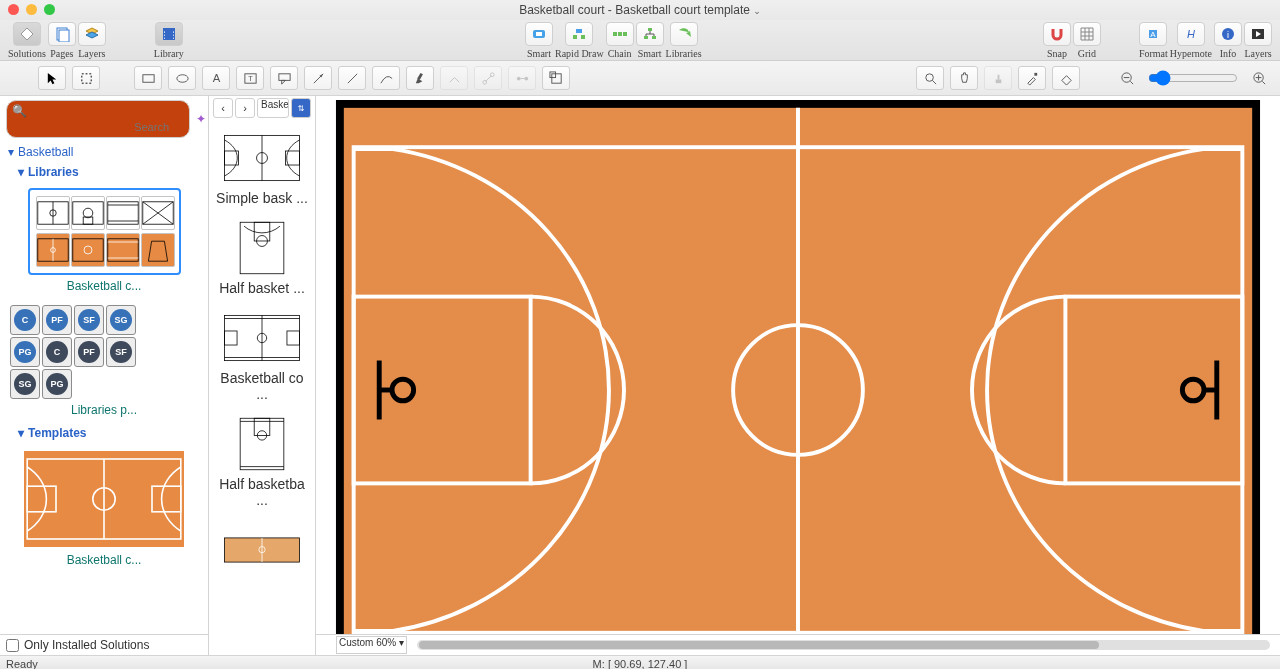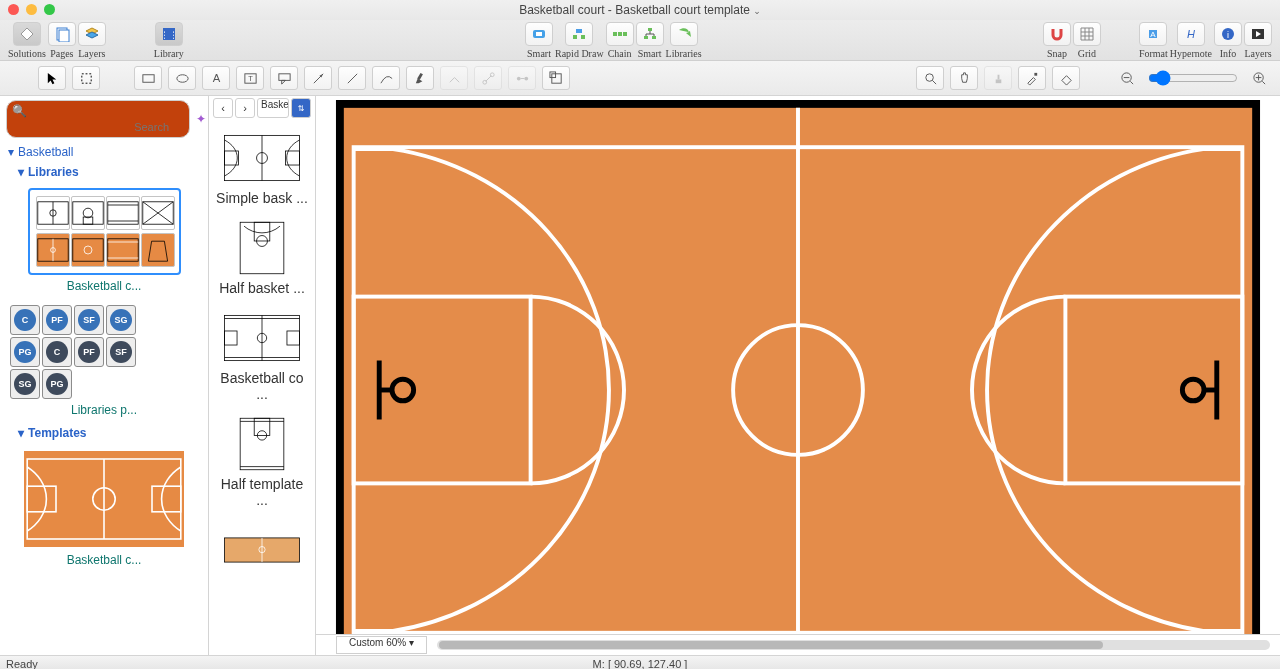--- a/index.html
+++ b/index.html
@@ -47,21 +47,21 @@
   .nav-btn { width:18px; height:18px; border:1px solid #cfcfcf; background:#fff; border-radius:3px; display:flex; align-items:center; justify-content:center; font-size:11px;}
   .mid-select { flex:1; height:18px; border:1px solid #cfcfcf; border-radius:3px; background:#fff; font-size:10px; overflow:hidden; padding:0 3px;}
   .mid-list { flex:1; overflow:auto; padding:6px 4px; text-align:center;}
   .mid-item { margin-bottom:10px;}
   .mid-thumb { width:78px; height:62px; background:#fff; border:1px solid #fff; margin:0 auto; display:block;}
   .mid-label { font-size:14px; color:#333; }
   .canvas { flex:1; display:flex; flex-direction:column; background:#fff; position:relative;}
   .canvas-inner { flex:1; overflow:auto; display:flex; align-items:flex-start; justify-content:center; padding:4px 4px;}
   .court { width:930px; height:580px;}
   .canvas-bottom { height:20px; display:flex; align-items:center; border-top:1px solid #d4d4d4;}
-  .zoom-select { margin-left:20px; border:1px solid #cfcfcf; height:16px; font-size:10px; padding:0 12px;}
+  .zoom-select { margin-left:20px; border:1px solid #cfcfcf; height:16px; font-size:10px; padding:0 2px;}
   .hscroll { flex:1; height:10px; margin:0 10px; background:#e0e0e0; border-radius:5px; position:relative;}
   .hscroll::after{content:''; position:absolute; left:2px; right:20%; top:1px; bottom:1px; background:#b8b8b8; border-radius:5px;}
   .status { height:16px; background:linear-gradient(#f4f4f4,#e4e4e4); border-top:1px solid #d4d4d4; display:flex; align-items:center; font-size:11px; color:#444; padding:0 6px;}
   .status .coord { position:absolute; left:50%; transform:translateX(-50%);}
   .chev { font-size:9px; color:#666;}
   input[type=checkbox]{margin:0;}
 </style>
 </head>
 <body>
 
@@ -480,20 +480,24 @@
           <line x1="100" y1="10" x2="100" y2="110" stroke="#fff" stroke-width="2"></line>
           <circle cx="100" cy="60" r="14" fill="none" stroke="#fff" stroke-width="2"></circle>
           <path d="M4 20 A60 50 0 0 1 4 100" fill="none" stroke="#fff" stroke-width="2"></path>
           <path d="M196 20 A60 50 0 0 0 196 100" fill="none" stroke="#fff" stroke-width="2"></path>
           <rect x="4" y="44" width="36" height="32" fill="none" stroke="#fff" stroke-width="2"></rect>
           <rect x="160" y="44" width="36" height="32" fill="none" stroke="#fff" stroke-width="2"></rect>
         </svg>
         <div class="lib-label">Basketball c...</div>
       </div>
     </div>
+    <div class="only-row">
+      <input type="checkbox" style="">
+      <span>Only Installed Solutions</span>
+    </div>
   </div>
 
   <div class="mid">
     <div class="mid-top">
       <div class="nav-btn">‹</div>
       <div class="nav-btn">›</div>
       <div class="mid-select"><span>Basket...</span></div>
       <div class="nav-btn" style="background:#3467c6;color:#fff;font-size:8px;">⇅</div>
     </div>
     <div class="mid-list">
@@ -529,21 +533,21 @@
           </svg>
         <div class="mid-label">Basketball co ...</div>
       </div>
       <div class="mid-item">
         <svg class="mid-thumb" viewBox="0 0 100 70">
             <rect x="22" y="2" width="56" height="66" fill="#fff" stroke="#000"></rect>
             <rect x="40" y="2" width="20" height="22" fill="none" stroke="#000"></rect>
             <circle cx="50" cy="24" r="6" fill="none" stroke="#000"></circle>
             <path d="M22 6h56 M22 64h56" stroke="#000"></path>
           </svg>
-        <div class="mid-label">Half template ...</div>
+        <div class="mid-label">Half basketba ...</div>
       </div>
       <div class="mid-item">
         <svg class="mid-thumb" viewBox="0 0 100 35">
             <rect x="2" y="2" width="96" height="31" fill="#e6a86a" stroke="#000"></rect>
             <line x1="50" y1="2" x2="50" y2="33" stroke="#fff"></line>
             <circle cx="50" cy="17" r="4" fill="none" stroke="#fff"></circle>
           </svg>
       </div>
     </div>
   </div>

